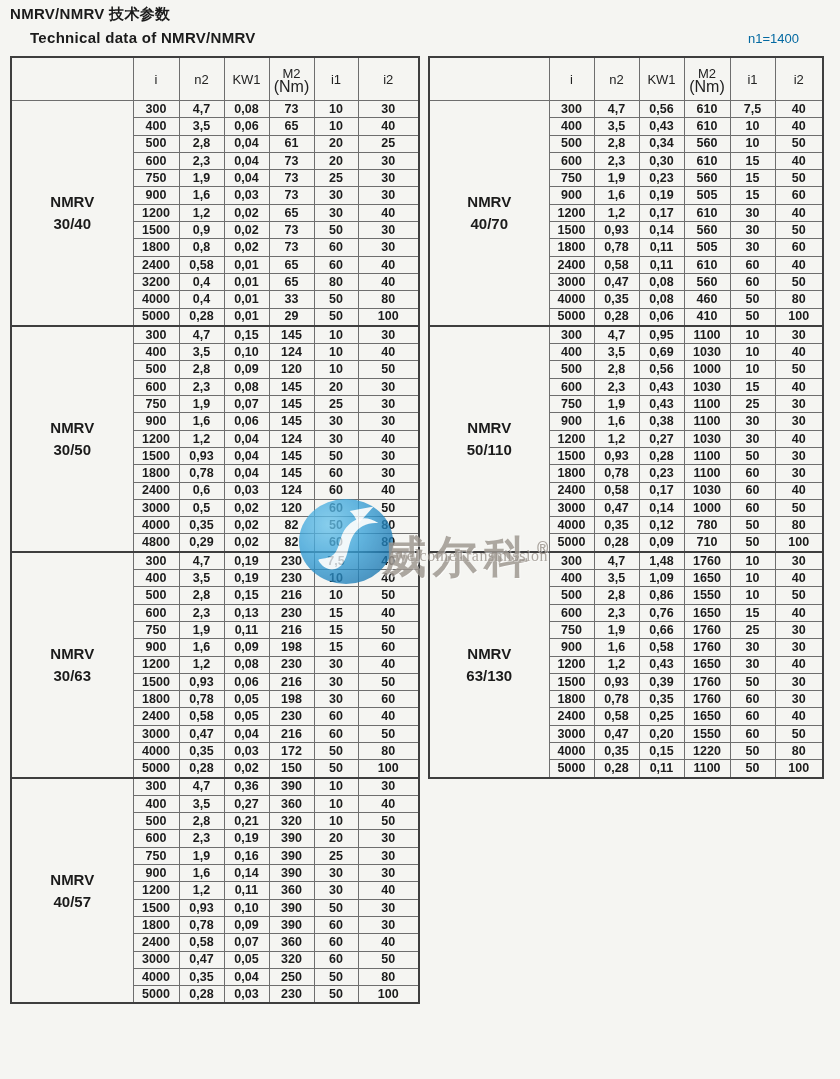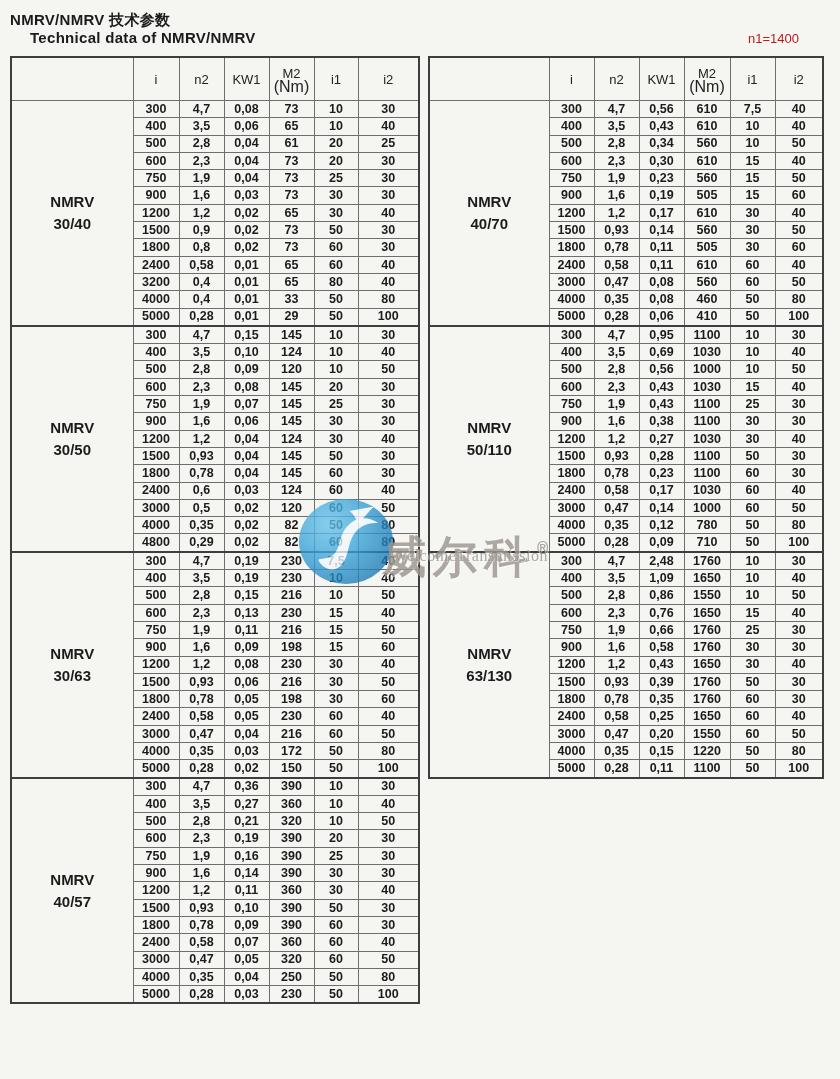--- a/index.html
+++ b/index.html
@@ -2,23 +2,23 @@
 <html><head>
 <meta charset="utf-8">
 <style>
   html,body{margin:0;padding:0;}
   body{
     width:840px;height:1079px;position:relative;overflow:hidden;
     background:#f5f5f2;
     font-family:"Liberation Sans", sans-serif;
     color:#1b1b1b;
   }
-  .title-zh{position:absolute;left:10px;top:5px;font-size:15px;font-weight:bold;letter-spacing:.3px;margin-top:6px;}
+  .title-zh{position:absolute;left:10px;top:5px;font-size:15px;font-weight:bold;letter-spacing:.3px;}
   .title-en{position:absolute;left:10px;top:29px;font-size:15px;font-weight:bold;letter-spacing:.3px;margin-left:20px;}
-  .n1-label{position:absolute;left:748px;top:31px;font-size:13px;color:#b91c1c;}
+  .n1-label{position:absolute;left:748px;top:31px;font-size:13px;color:#0369a1;}
 
   table.data{
     position:absolute;border-collapse:collapse;table-layout:fixed;
     border:2px solid #3e3e3e;background:transparent;
   }
   #left-table{left:10px;top:56px;width:408px;}
   #right-table{left:428px;top:56px;width:394px;}
   .data th,.data td{
     border:1px solid #6e6e6e;text-align:center;vertical-align:middle;
     padding:0;overflow:hidden;white-space:nowrap;
@@ -789,21 +789,21 @@
         <td>50</td>
         <td>100</td>
       </tr>
       <tr class="section-start">
         <td rowspan="13" class="model-cell">
           <div>NMRV</div>
           <div>63/130</div>
         </td>
         <td>300</td>
         <td>4,7</td>
-        <td>2,48</td>
+        <td>1,48</td>
         <td>1760</td>
         <td>10</td>
         <td>30</td>
       </tr>
       <tr>
         <td>400</td>
         <td>3,5</td>
         <td>1,09</td>
         <td>1650</td>
         <td>10</td>

